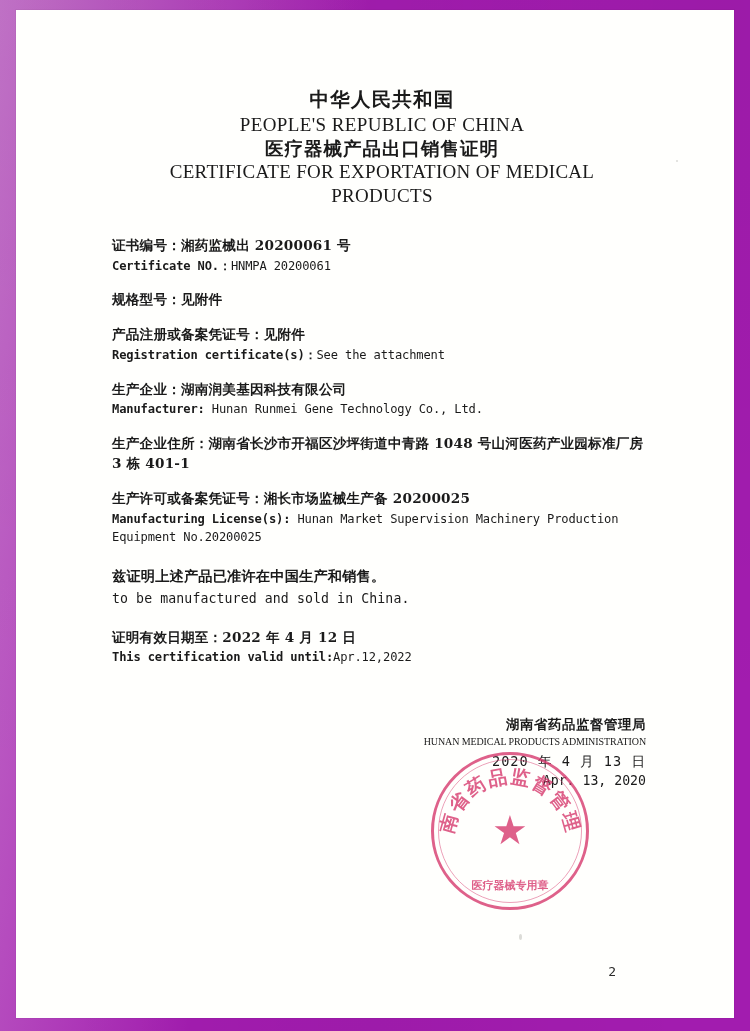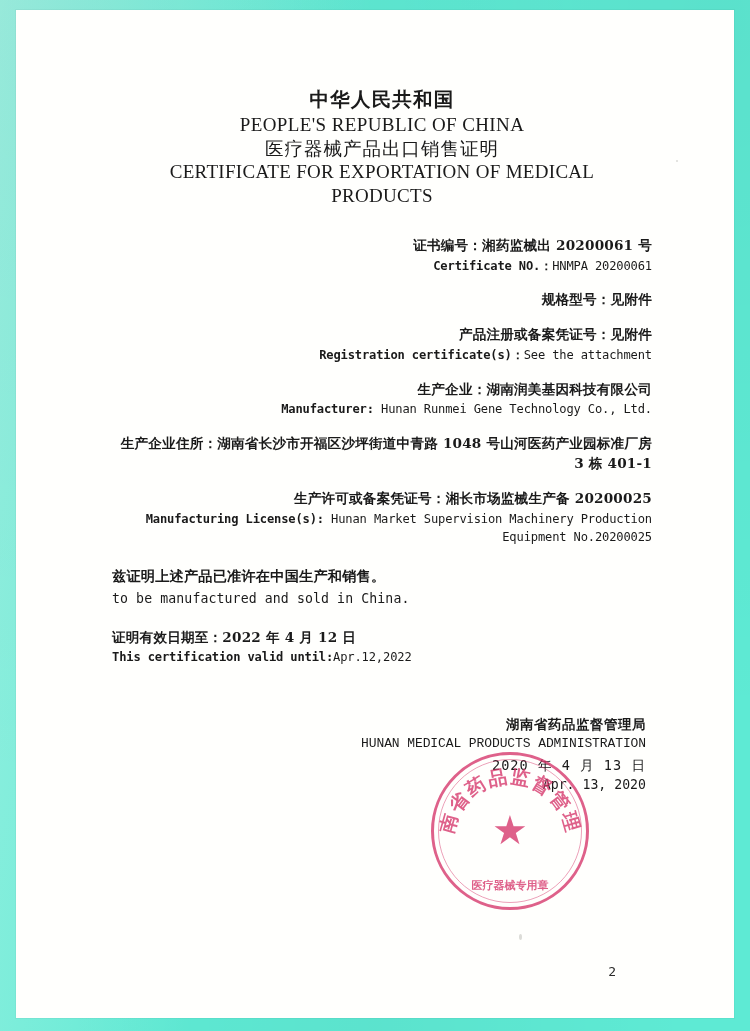--- a/index.html
+++ b/index.html
@@ -4,21 +4,21 @@
 <style>
   html, body {
     margin: 0;
     padding: 0;
     background: #ffffff;
   }
   #page {
     position: relative;
     width: 750px;
     height: 1031px;
-    background: #5eead4;
+    background: #a21caf;
     overflow: hidden;
     font-family: "Liberation Serif", serif;
     color: #1a1a1a;
   }
   
   #page::before {
     content: "";
     position: absolute;
     inset: 0;
     background:
@@ -54,35 +54,34 @@
     font-family: "DejaVu Serif", serif;
   }
   .t-en {
     font-size: 19px;
     font-weight: normal;
     letter-spacing: 0.4px;
     font-family: "Liberation Serif", serif;
   }
   .t-cn2 {
     font-size: 18.5px;
-    font-weight: normal;
+    font-weight: bold;
     letter-spacing: 1px;
     font-family: "DejaVu Serif", serif;
   }
   .t-en2 {
     font-size: 19px;
     letter-spacing: 0.3px;
     line-height: 1.3;
   }
   .fields {
     margin-top: 26px;
   }
   .field {
     margin-bottom: 14.5px;
-    text-align: right;
   }
   .cn {
     font-family: "DejaVu Serif", serif;
     font-size: 13.6px;
     font-weight: bold;
     line-height: 1.5;
     letter-spacing: 0.2px;
   }
   .cn .val {
     font-weight: bold;
@@ -121,24 +120,24 @@
     text-align: right;
     font-family: "DejaVu Sans Mono", monospace;
   }
   .signblock .sb-cn {
     font-family: "DejaVu Serif", serif;
     font-size: 13.4px;
     font-weight: bold;
     letter-spacing: 0.6px;
   }
   .signblock .sb-en {
-    font-size: 13px;
+    font-size: 10px;
     letter-spacing: -0.1px;
     margin-top: 2px;
-    font-family: Liberation Mono, monospace;
+    font-family: Liberation Serif, serif;
   }
   .signblock .sb-date-cn {
     font-size: 13.6px;
     letter-spacing: 1px;
     margin-top: 6px;
     font-family: "DejaVu Sans Mono", monospace;
   }
   .signblock .sb-date-en {
     font-size: 13.2px;
     margin-top: 2px;

